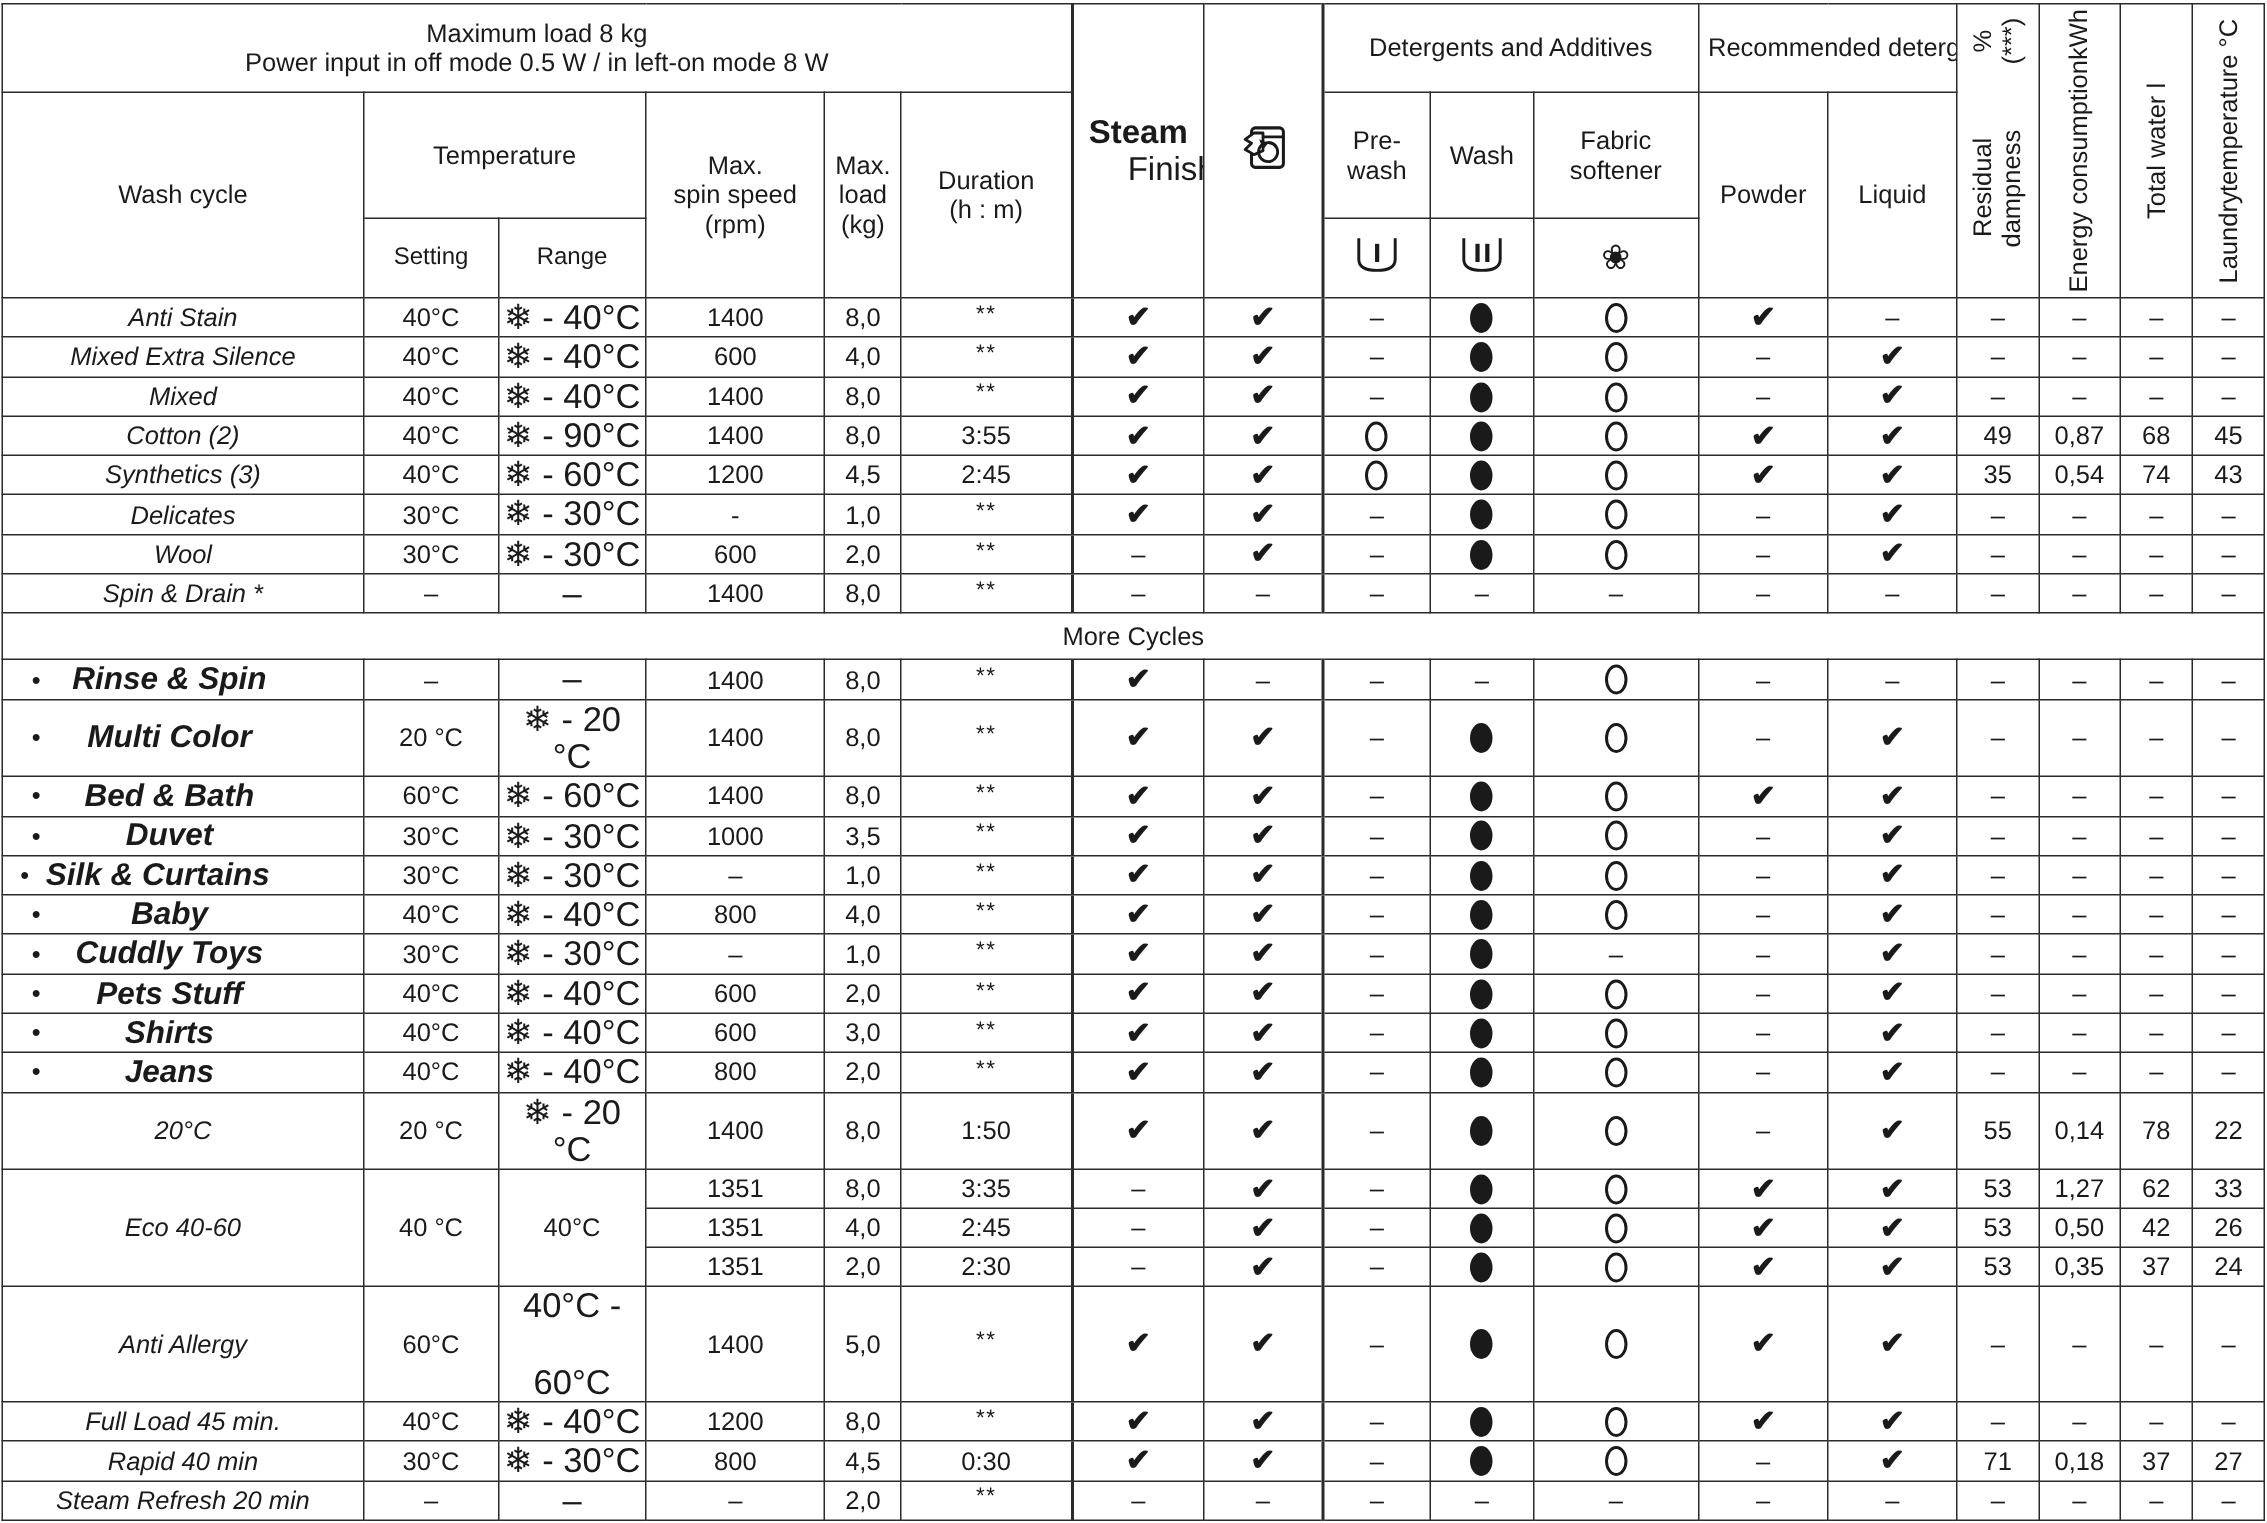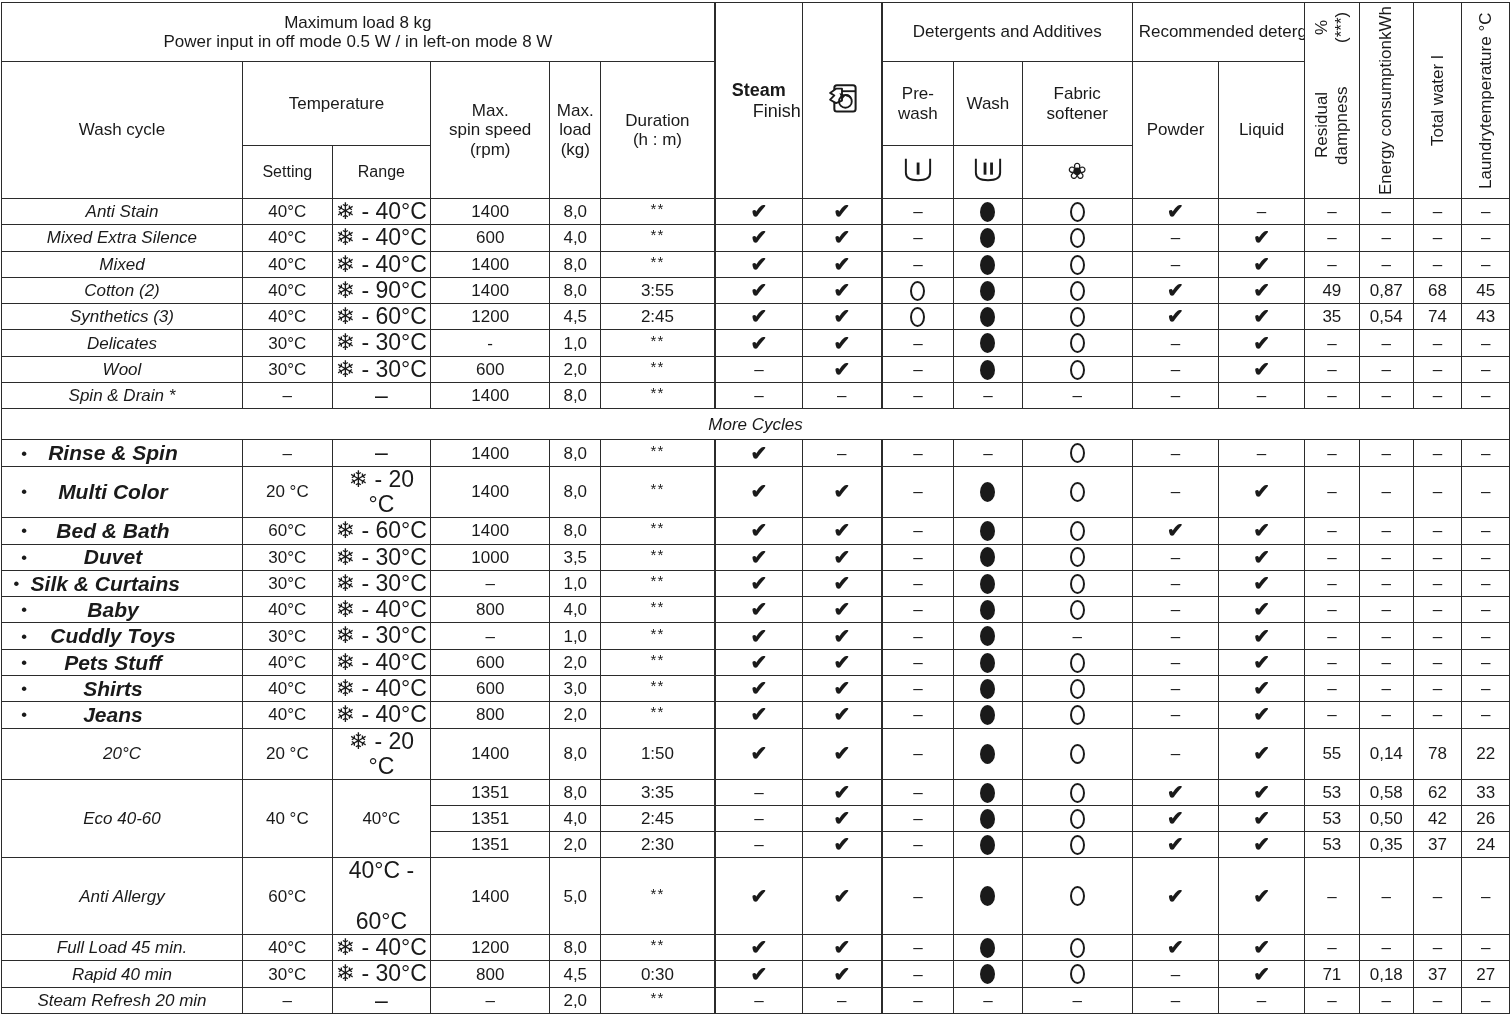--- a/index.html
+++ b/index.html
@@ -34,21 +34,21 @@
     padding:6px 0 6px 7px;
     font-size:19px;
     line-height:1.28;
     height:58px;
     white-space:normal;
   }
   td.note div{white-space:nowrap;}
   
   .hd{font-size:18px;white-space:normal;line-height:1.15;}
   .hd.sm{font-size:16px;}
-  .hd.steam{font-size:18px;}
+  .hd.steam{font-size:22px;}
   .hd.steam b{font-weight:bold;display:block;}
   .hd.steam span{display:block;margin-left:36px;}
   .vert{
     writing-mode:vertical-rl;
     transform:rotate(180deg);
     white-space:normal;
     line-height:1.16;
     font-size:17px;
     margin:0 auto;
     height:195px;
@@ -72,21 +72,20 @@
   }
   .subrow{display:flex;align-items:center;}
   .bullet{width:44px;text-align:center;font-size:17px;line-height:1;}
   .subname{flex:1;text-align:center;padding-right:62px;font-weight:bold;font-size:21px;}
   td.morecycles{
     text-align:left;
     font-weight:bold;
     font-size:19px;
     padding:3px 0 3px 14px;
     height:30px;
-    font-style:italic;
   }
   td.val{font-size:18px;}
   td.val.small{font-size:23px;}
   td.num{font-size:18px;}
   .stars{font-size:15px;letter-spacing:1px;position:relative;top:-3px;}
   .dash{font-size:17px;}
   .rowh{height:26px;}
   
   .chk{display:inline-block;font-size:20px;line-height:1;font-weight:bold;}
   .filled{
@@ -678,21 +677,21 @@
           <td class="val">8,0</td>
           <td class="val">3:35</td>
           <td class="thickleft"><span class="dash">–</span></td>
           <td><span class="chk">✔</span></td>
           <td class="thickleft"><span class="dash">–</span></td>
           <td><span class="filled"></span></td>
           <td><span class="hollow"></span></td>
           <td><span class="chk">✔</span></td>
           <td><span class="chk">✔</span></td>
           <td class="num">53</td>
-          <td class="num">0,58</td>
+          <td class="num">1,27</td>
           <td class="num">62</td>
           <td class="num">33</td>
         </tr>
         <tr class="rowh">
           <td class="val">1351</td>
           <td class="val">4,0</td>
           <td class="val">2:45</td>
           <td class="thickleft"><span class="dash">–</span></td>
           <td><span class="chk">✔</span></td>
           <td class="thickleft"><span class="dash">–</span></td>

